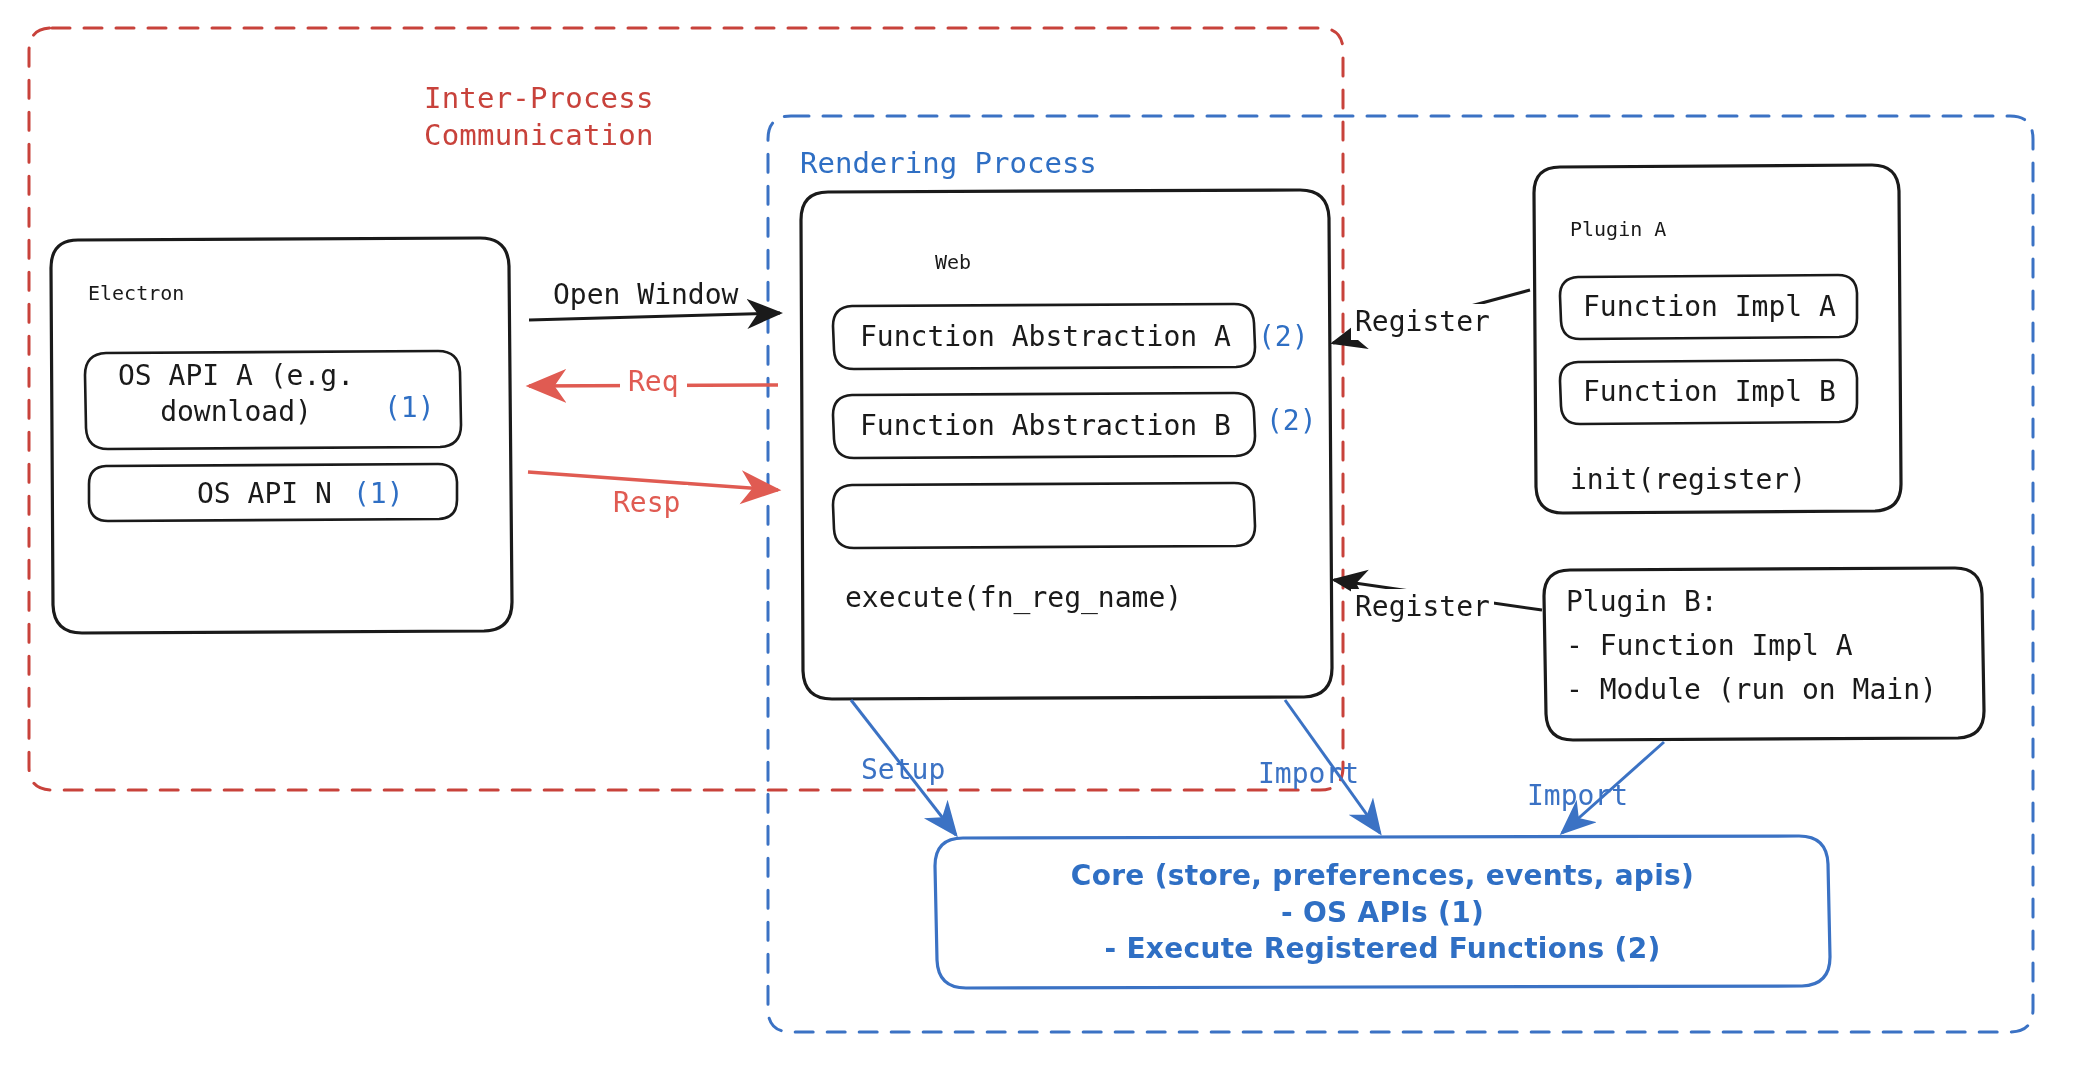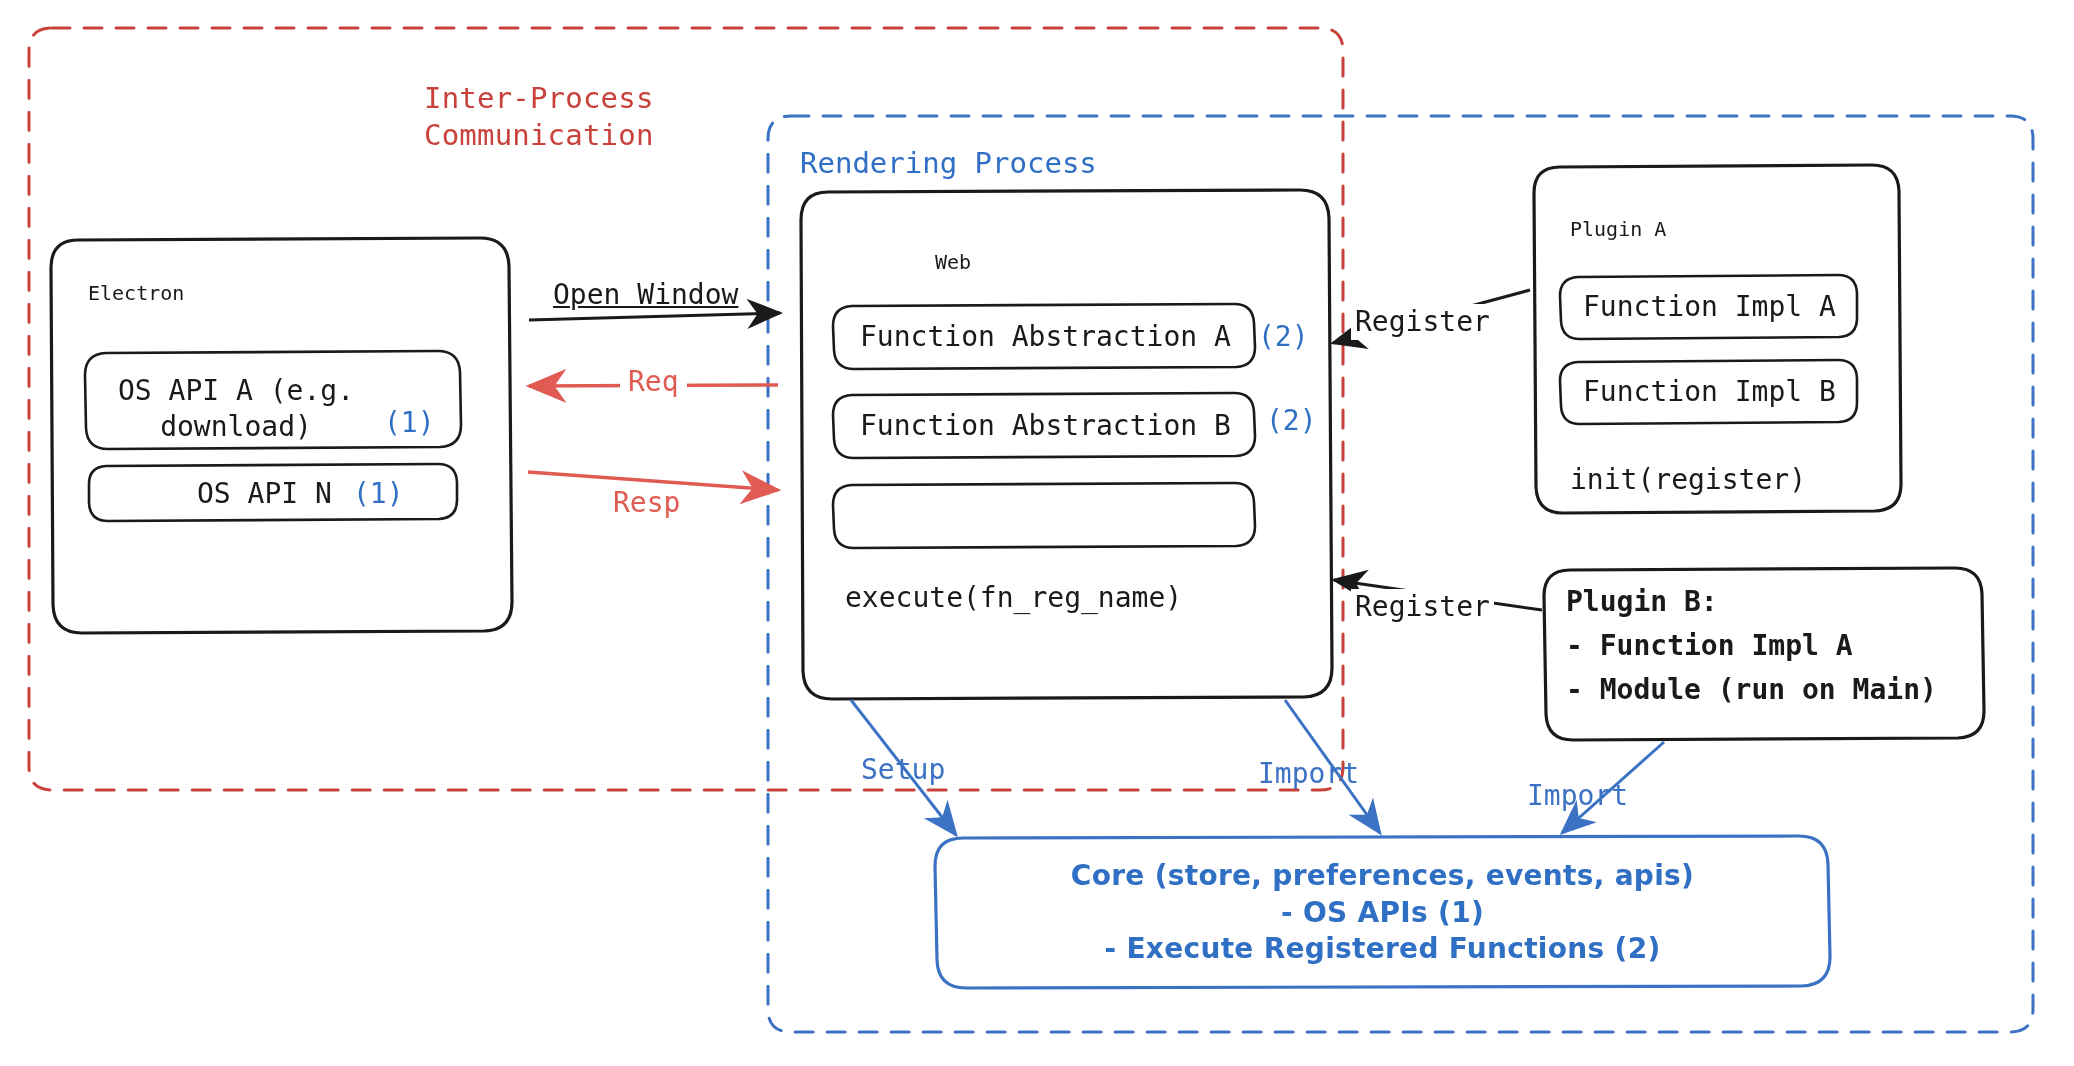--- a/index.html
+++ b/index.html
@@ -207,32 +207,32 @@
     </g>
   </svg>
 
   <div class="lbl ipc-title" style="left:424px; top:80px;">Inter-Process
 Communication</div>
 
   <div class="lbl render-title" style="left:800px; top:145px;">Rendering Process</div>
 
   <div class="lbl box-title" style="left:88px; top:281px;">Electron</div>
 
-  <div class="node" style="left:86px; top:359px; width:412px; height:96px;">
+  <div class="node" style="left:86px; top:344px; width:412px; height:96px;">
     <div class="lbl inner-text centered" style="left:0; top:14px; width:300px;">OS API A (e.g.
 download)</div>
     <div class="lbl blue-num" style="left:298px; top:46px;">(1)</div>
   </div>
 
   <div class="node" style="left:89px; top:466px; width:368px; height:55px;">
     <div class="lbl inner-text" style="left:108px; top:10px;">OS API N</div>
     <div class="lbl blue-num" style="left:264px; top:10px;">(1)</div>
   </div>
 
-  <div class="lbl edge-label" style="left:553px; top:277px;text-decoration:underline;">Open Window</div>
+  <div class="lbl edge-label" style="left:553px; top:277px;">Open Window</div>
   <div class="lbl edge-label-red" style="left:620px; top:364px; background:#fff; padding:0 8px;">Req</div>
   <div class="lbl edge-label-red" style="left:605px; top:452px; background:#fff; padding:0 8px;margin-top:33px;">Resp</div>
 
   <div class="lbl box-title" style="left:935px; top:250px;">Web</div>
 
   <div class="node" style="left:833px; top:306px; width:422px; height:63px;">
     <div class="lbl inner-text" style="left:27px; top:13px;">Function Abstraction A</div>
   </div>
   <div class="lbl blue-num" style="left:1258px; top:319px;">(2)</div>
 
@@ -249,21 +249,21 @@
   <div class="node" style="left:1560px; top:277px; width:297px; height:62px;">
     <div class="lbl inner-text" style="left:23px; top:12px;">Function Impl A</div>
   </div>
 
   <div class="node" style="left:1560px; top:362px; width:297px; height:62px;">
     <div class="lbl inner-text" style="left:23px; top:12px;">Function Impl B</div>
   </div>
 
   <div class="lbl inner-text" style="left:1570px; top:462px;">init(register)</div>
 
-  <div class="node" style="left:1544px; top:570px; width:440px; height:125px;font-weight:bold;">
+  <div class="node" style="left:1544px; top:570px; width:440px; height:125px;">
     <div class="lbl inner-text" style="left:22px; top:14px;">Plugin B:</div>
     <div class="lbl inner-text" style="left:22px; top:58px;">- Function Impl A</div>
     <div class="lbl inner-text" style="left:22px; top:102px;">- Module (run on Main)</div>
   </div>
 
   <div class="lbl edge-label" style="left:1351px; top:304px; background:#fff; padding:0 4px;">Register</div>
   <div class="lbl edge-label" style="left:1351px; top:589px; background:#fff; padding:0 4px;">Register</div>
 
   <div class="lbl edge-label-blue" style="left:861px; top:752px;">Setup</div>
   <div class="lbl edge-label-blue" style="left:1258px; top:756px;">Import</div>

